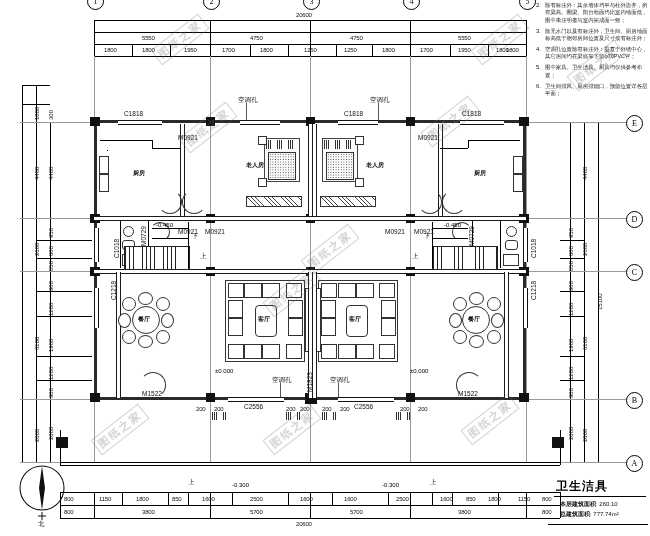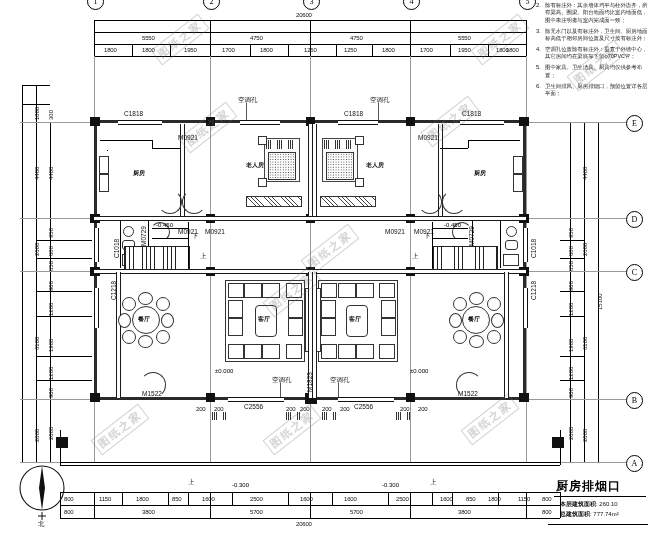--- a/index.html
+++ b/index.html
@@ -507,21 +507,21 @@
   <div class="compass" style="left:14px;top:462px;">
     <svg width="60" height="62" viewBox="0 0 60 62">
       <circle cx="28" cy="26" r="22" fill="none" stroke="#111" stroke-width="1.1"></circle>
       <polygon points="28,4 31,26 28,48 25,26" fill="#111"></polygon>
       <line x1="28" y1="50" x2="28" y2="58" stroke="#111" stroke-width="1"></line>
       <line x1="24" y1="54" x2="32" y2="54" stroke="#111" stroke-width="1"></line>
     </svg>
   </div>
   <div class="code" style="left:38px;top:520px;">北</div>
 
-  <div class="tb-title" style="left:556px;top:478px;">厨房排烟口</div>
+  <div class="tb-title" style="left:556px;top:478px;">卫生洁具</div>
   <div class="tb-rule" style="left:554px;top:496px;width:92px;"></div>
   <div class="tb-line" style="left:560px;top:500px;">
     <b>本层建筑面积</b><span>: </span><span>260.10</span>
   </div>
   <div class="tb-line" style="left:560px;top:510px;">
     <b>总建筑面积</b><span>: </span><span>777.74m²</span>
   </div>
   <div class="tb-rule" style="left:548px;top:524px;width:100px;"></div>
 
   <div class="wm" style="left:150px;top:30px;">图纸之家</div>

